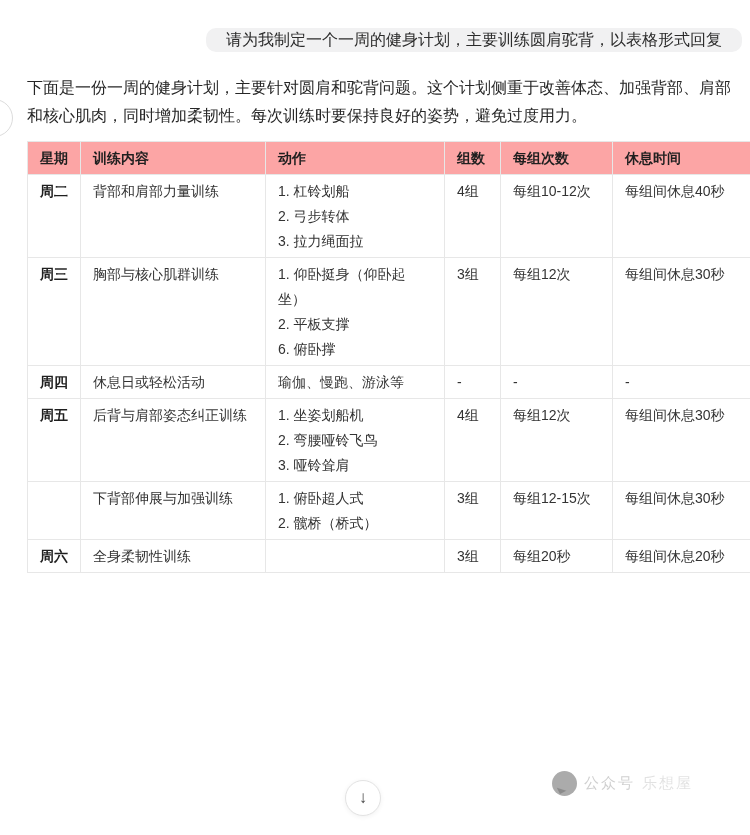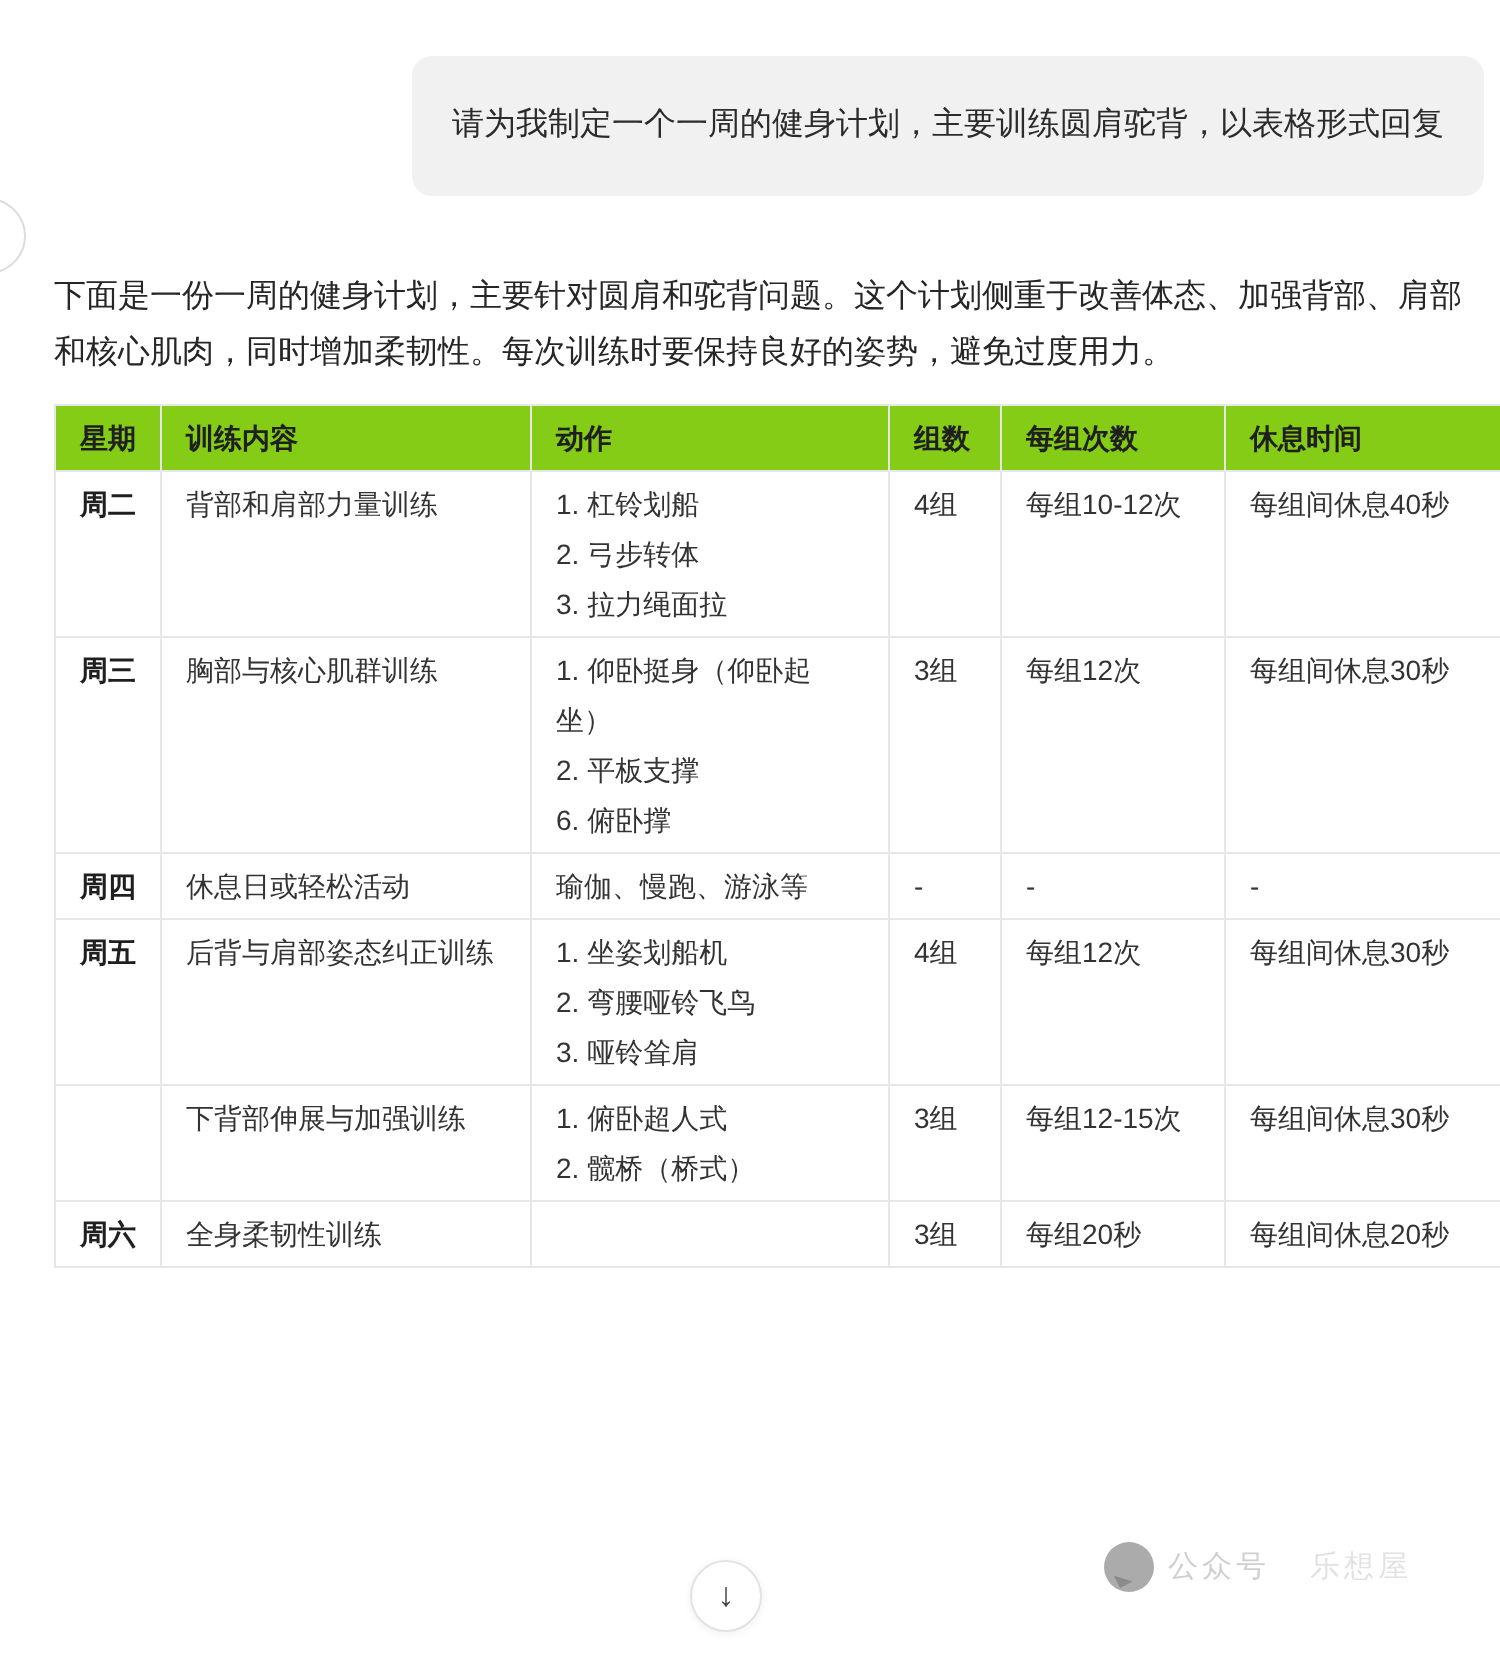--- a/index.html
+++ b/index.html
@@ -3,43 +3,43 @@
 <meta charset="utf-8">
 <style>
   html,body{margin:0;padding:0;}
   body{
     width:750px;height:835px;overflow:hidden;position:relative;
     background:#ffffff;color:#333;
     font-family:"Liberation Sans", sans-serif;
   }
   .bubble-row{display:flex;justify-content:flex-end;padding:28px 8px 0 0;}
   .bubble{
-    background:#f1f1f2;border-radius:10px;padding:24px 20px;
+    background:#f1f1f2;border-radius:10px;padding:1px 20px;
     font-size:16px;line-height:22px;color:#2b2b2b;max-width:560px;white-space:nowrap;
   }
   .avatar{
     position:absolute;left:-25px;top:99px;width:36px;height:36px;
     border:1px solid #dcdcdc;border-radius:50%;background:#fff;
   }
   .answer-intro{
-    margin:37px 0 0 27px;width:718px;
+    margin:22px 0 0 27px;width:718px;
     font-size:16px;line-height:28px;color:#262626;
   }
   table.plan-table{
     border-collapse:collapse;table-layout:fixed;
     margin:11px 0 0 27px;width:723px;
     font-size:14px;color:#333;
   }
   .plan-table th,.plan-table td{
     border:1px solid #e7e7e7;vertical-align:top;text-align:left;
     padding:4px 12px 3px 12px;line-height:25px;overflow:hidden;
     word-break:break-all;
   }
   .plan-table th{
-    background:#84cc16;font-weight:bold;color:#1f1f1f;
+    background:#fca5a5;font-weight:bold;color:#1f1f1f;
   }
   .plan-table td.day{font-weight:bold;color:#1f1f1f;}
   .action-line{line-height:25px;}
   .scroll-btn{
     position:absolute;left:345px;top:780px;width:34px;height:34px;
     background:#fff;border:1px solid #e3e3e3;border-radius:50%;
     box-shadow:0 1px 5px rgba(0,0,0,0.06);
     display:flex;align-items:center;justify-content:center;
     font-size:17px;color:#444;cursor:pointer;z-index:5;
   }
@@ -51,21 +51,21 @@
   }
   .wm-icon{
     width:25px;height:25px;border-radius:50%;
     background:rgba(120,120,120,0.62);position:relative;flex:0 0 auto;
   }
   .wm-icon::after{
     content:"";position:absolute;left:3px;bottom:-3px;
     border:5px solid transparent;border-top-color:rgba(120,120,120,0.62);
     transform:rotate(18deg);
   }
-  .wm-name{color:rgba(160,160,160,0.30);margin-left:13px;}
+  .wm-name{color:rgba(160,160,160,0.30);}
 </style>
 </head>
 <body>
 
 <div class="bubble-row">
   <div class="bubble">请为我制定一个一周的健身计划，主要训练圆肩驼背，以表格形式回复</div>
 </div>
 
 <div class="avatar"></div>
 

